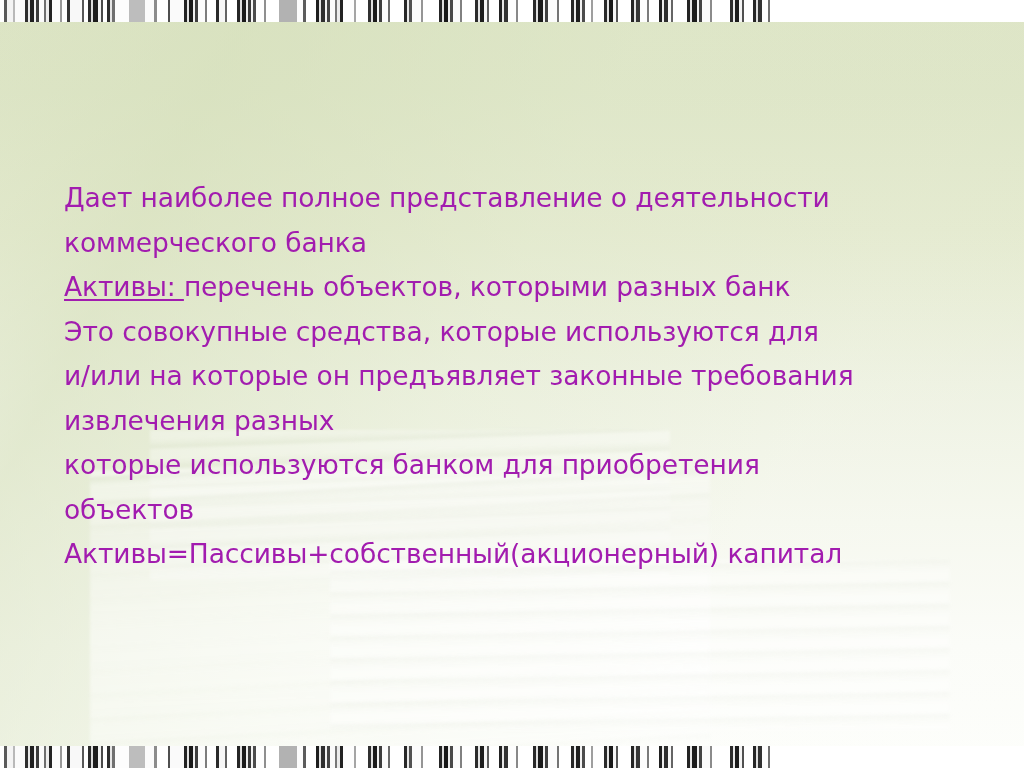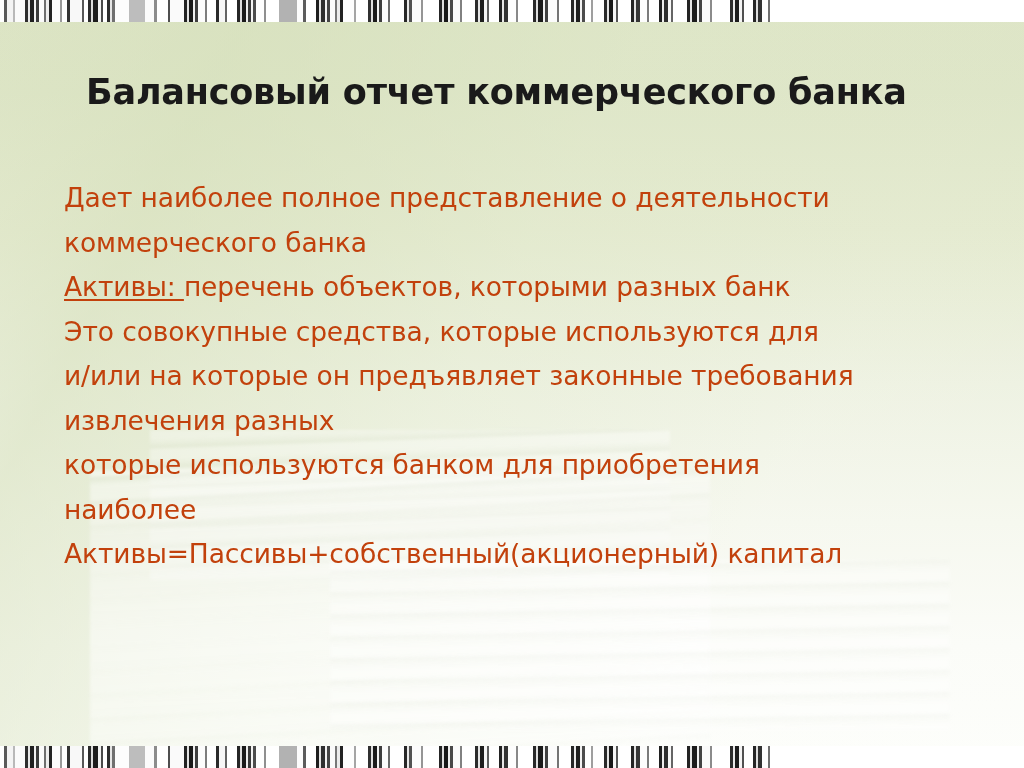--- a/index.html
+++ b/index.html
@@ -130,21 +130,21 @@
   
   .body-block {
     position: absolute;
     left: 64px;
     top: 176px;
     width: 920px;
   }
   .line {
     font-size: 26.5px;
     line-height: 44.5px;
-    color: #c2410c;
+    color: #a21caf;
     white-space: nowrap;
     letter-spacing: -0.1px;
   }
   .line.italic {
     font-style: italic;
   }
   .term {
     text-decoration: underline;
     text-underline-offset: 3px;
     text-decoration-thickness: 2px;
@@ -319,31 +319,30 @@
       <span class="bar" style="width: 2px; background: rgb(80, 80, 80);"></span>
       <span class="bar" style="width: 9px; background: rgb(255, 255, 255);"></span>
       <span class="bar" style="width: 3px; background: rgb(38, 38, 38);"></span>
       <span class="bar" style="width: 2px; background: rgb(222, 222, 222);"></span>
       <span class="bar" style="width: 4px; background: rgb(49, 49, 49);"></span>
       <span class="bar" style="width: 6px; background: rgb(253, 253, 253);"></span>
       <span class="bar" style="width: 2px; background: rgb(111, 111, 111);"></span>
       <span class="bar" style="width: 12px; background: rgb(255, 255, 255);"></span>
     </div>
 
-  <div class="title">Балансовый отчет коммерческого банка</div>
 
   <div class="body-block" id="body-block">
       <div class="line"><span>Дает наиболее полное представление о деятельности</span></div>
       <div class="line"><span>коммерческого банка</span></div>
       <div class="line"><span class="term">Активы: </span><span>перечень объектов, которыми разных банк</span></div>
       <div class="line"><span>Это совокупные средства, которые используются для</span></div>
       <div class="line"><span>и/или на которые он предъявляет законные требования</span></div>
       <div class="line"><span>извлечения разных</span></div>
       <div class="line"><span>которые используются банком для приобретения</span></div>
-      <div class="line"><span>наиболее</span></div>
+      <div class="line"><span>объектов</span></div>
       <div class="line"><span>Активы=Пассивы+собственный(акционерный) капитал</span></div>
     </div>
 
   <div class="barcode barcode-bottom" id="barcode-bottom">
       <span class="bar" style="width: 4px; background: rgb(255, 255, 255);"></span>
       <span class="bar" style="width: 3px; background: rgb(90, 90, 90);"></span>
       <span class="bar" style="width: 6px; background: rgb(244, 244, 244);"></span>
       <span class="bar" style="width: 2px; background: rgb(185, 185, 185);"></span>
       <span class="bar" style="width: 10px; background: rgb(251, 251, 251);"></span>
       <span class="bar" style="width: 3px; background: rgb(46, 46, 46);"></span>

